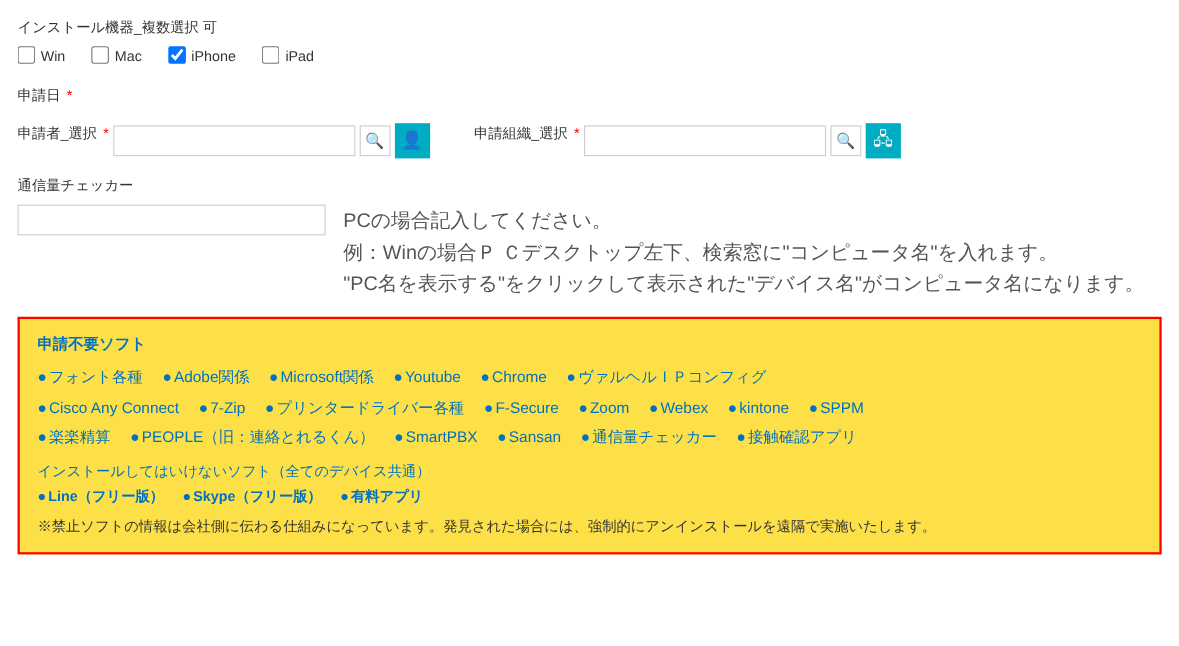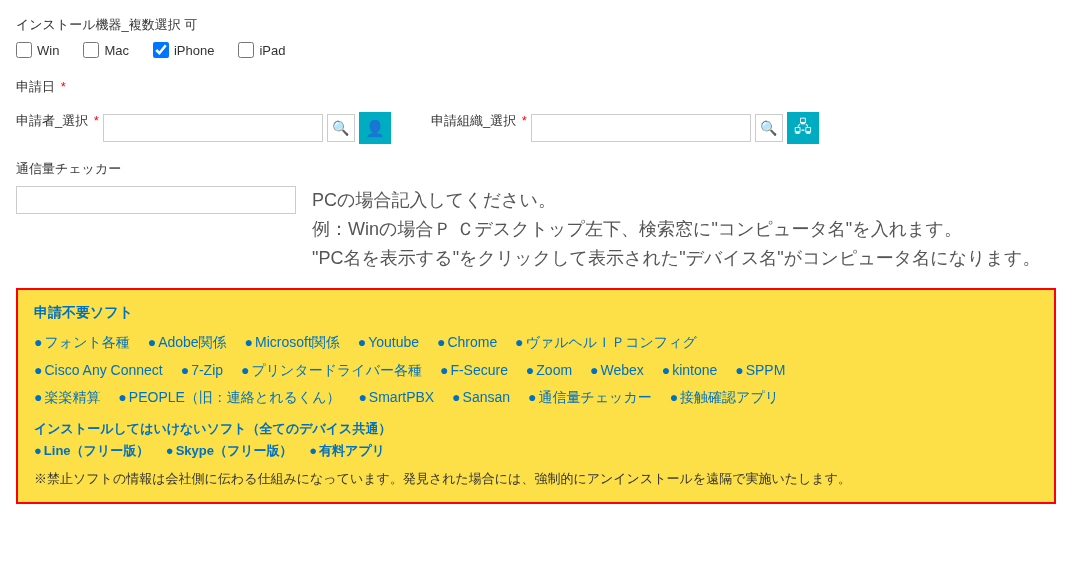--- a/index.html
+++ b/index.html
@@ -134,21 +134,21 @@
       color: #0070c0;
       text-decoration: none;
     }
     .bullet {
       color: #0070c0;
       margin-right: 2px;
     }
     .forbidden-title {
       font-size: 13px;
       color: #0070c0;
-      font-weight: bold;
+      font-weight: normal;
       margin-top: 10px;
       margin-bottom: 4px;
     }
     .forbidden-line {
       font-size: 13px;
       color: #333;
       margin-bottom: 2px;
       font-weight: bold;
     }
     .notice-line {

